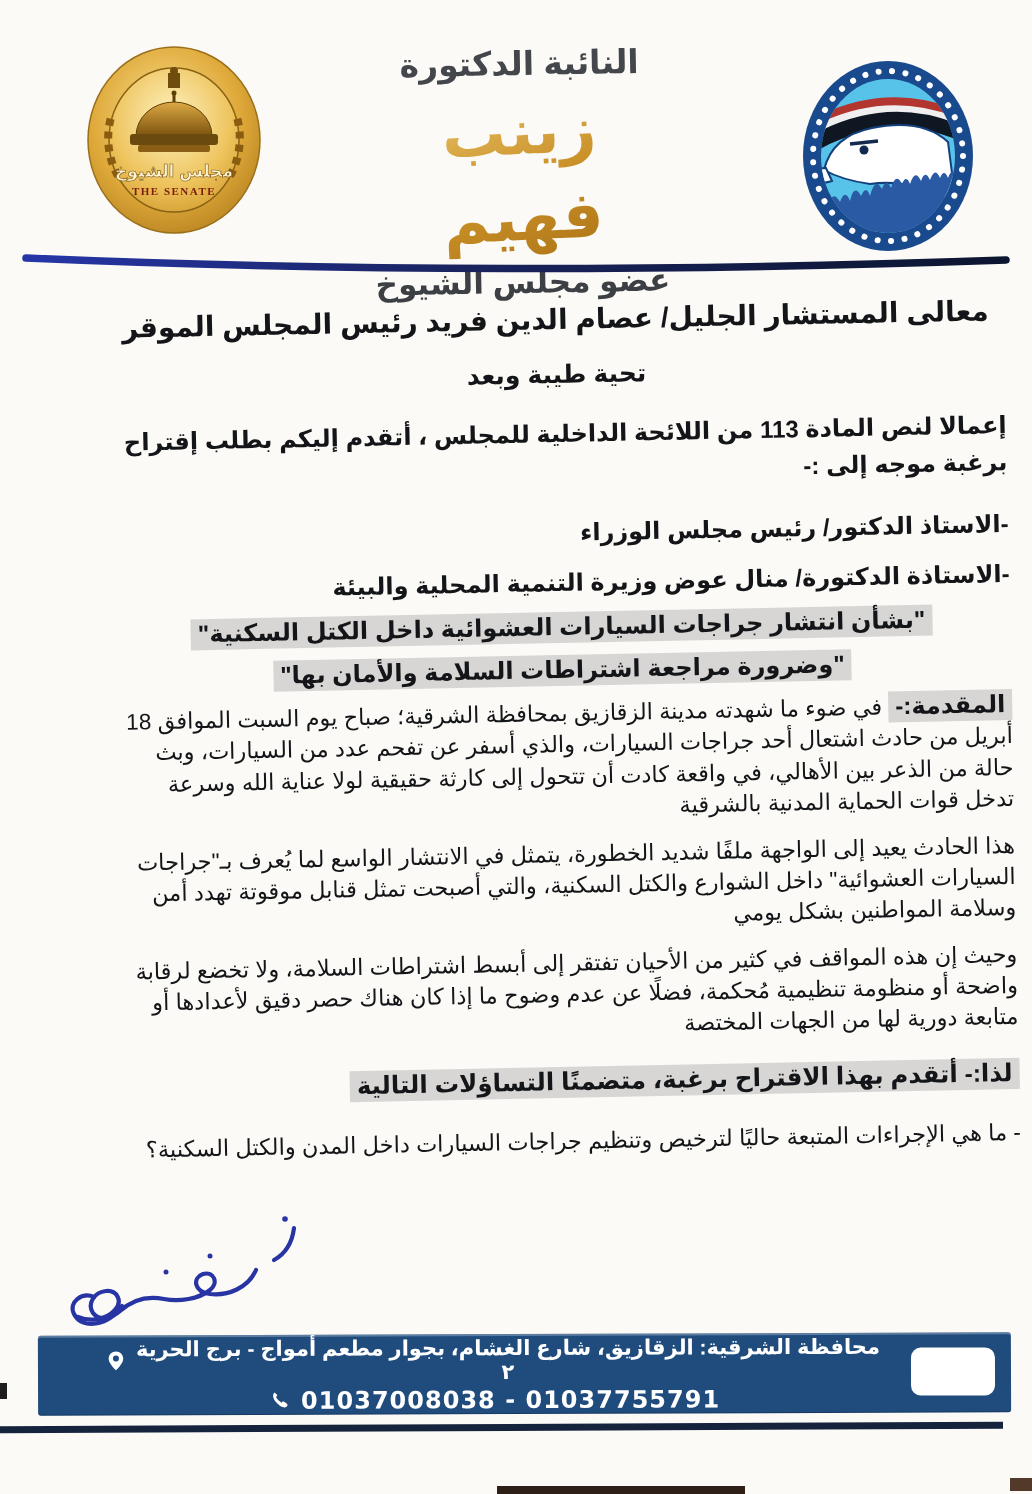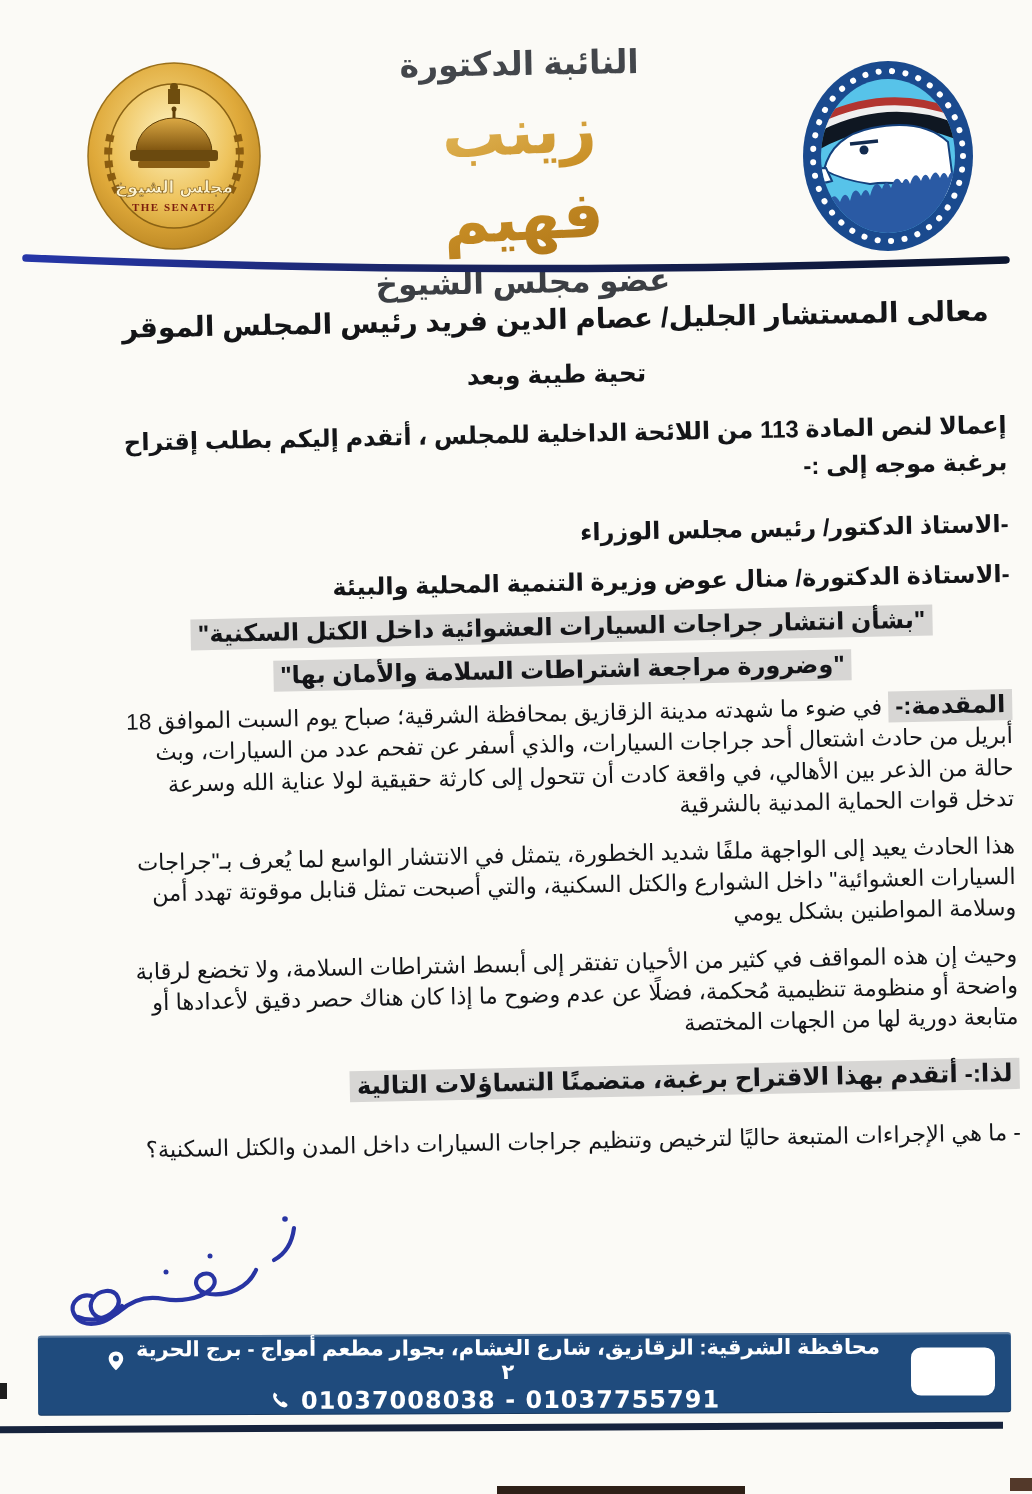--- a/index.html
+++ b/index.html
@@ -23,21 +23,21 @@
     font-size:64px;font-weight:700;line-height:1.35;
     background:linear-gradient(160deg,#e9c469 10%,#c98f26 55%,#a86f15 95%);
     -webkit-background-clip:text;background-clip:text;color:transparent;
     transform:rotate(-2deg);
     text-shadow:none;
   }
   .header-title-bottom{
     font-size:31px;font-weight:700;color:#3c3f44;letter-spacing:-1px;
   }
   .logo{position:absolute;}
-  .logo-left{top:60px;left:86px;}
+  .logo-left{top:44px;left:86px;}
   .logo-right{top:58px;left:800px;}
   .divider{position:absolute;top:250px;left:20px;}
 
   
   .letter{
     position:absolute;top:294px;right:28px;left:106px;
     direction:rtl;text-align:right;color:#141518;
     transform:rotate(-1.15deg);transform-origin:top right;
   }
   .line-center{text-align:center;}

